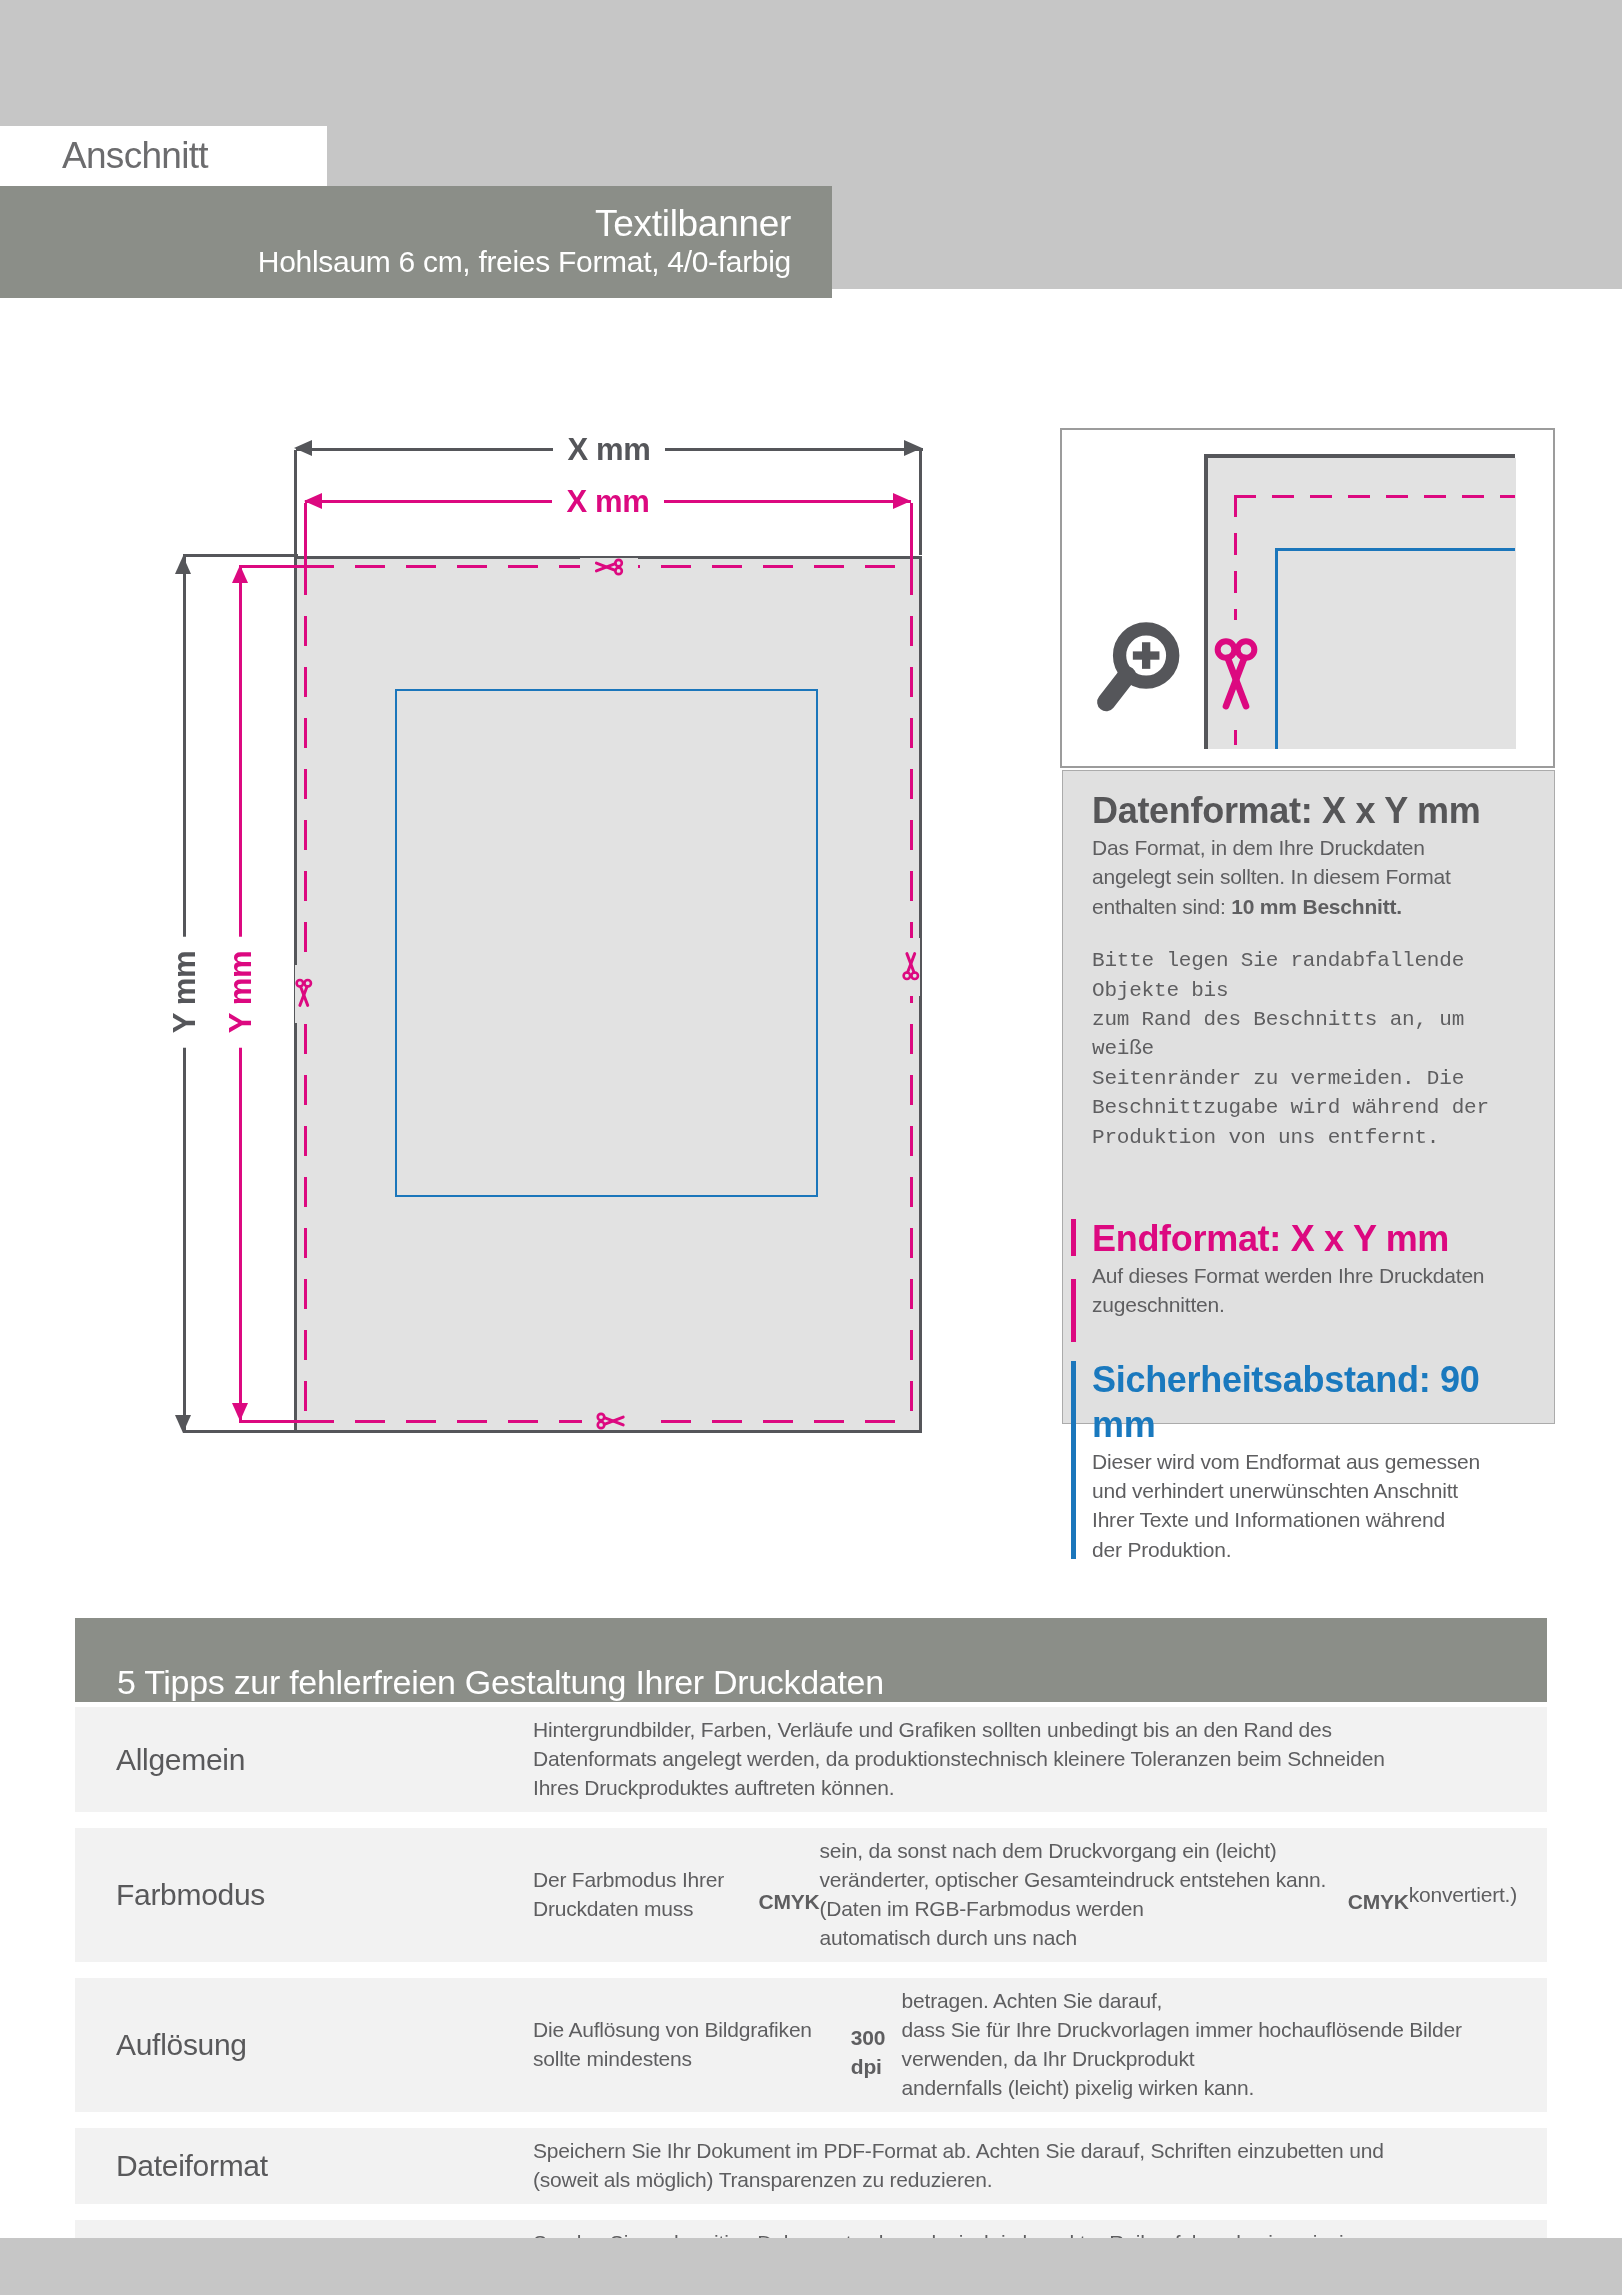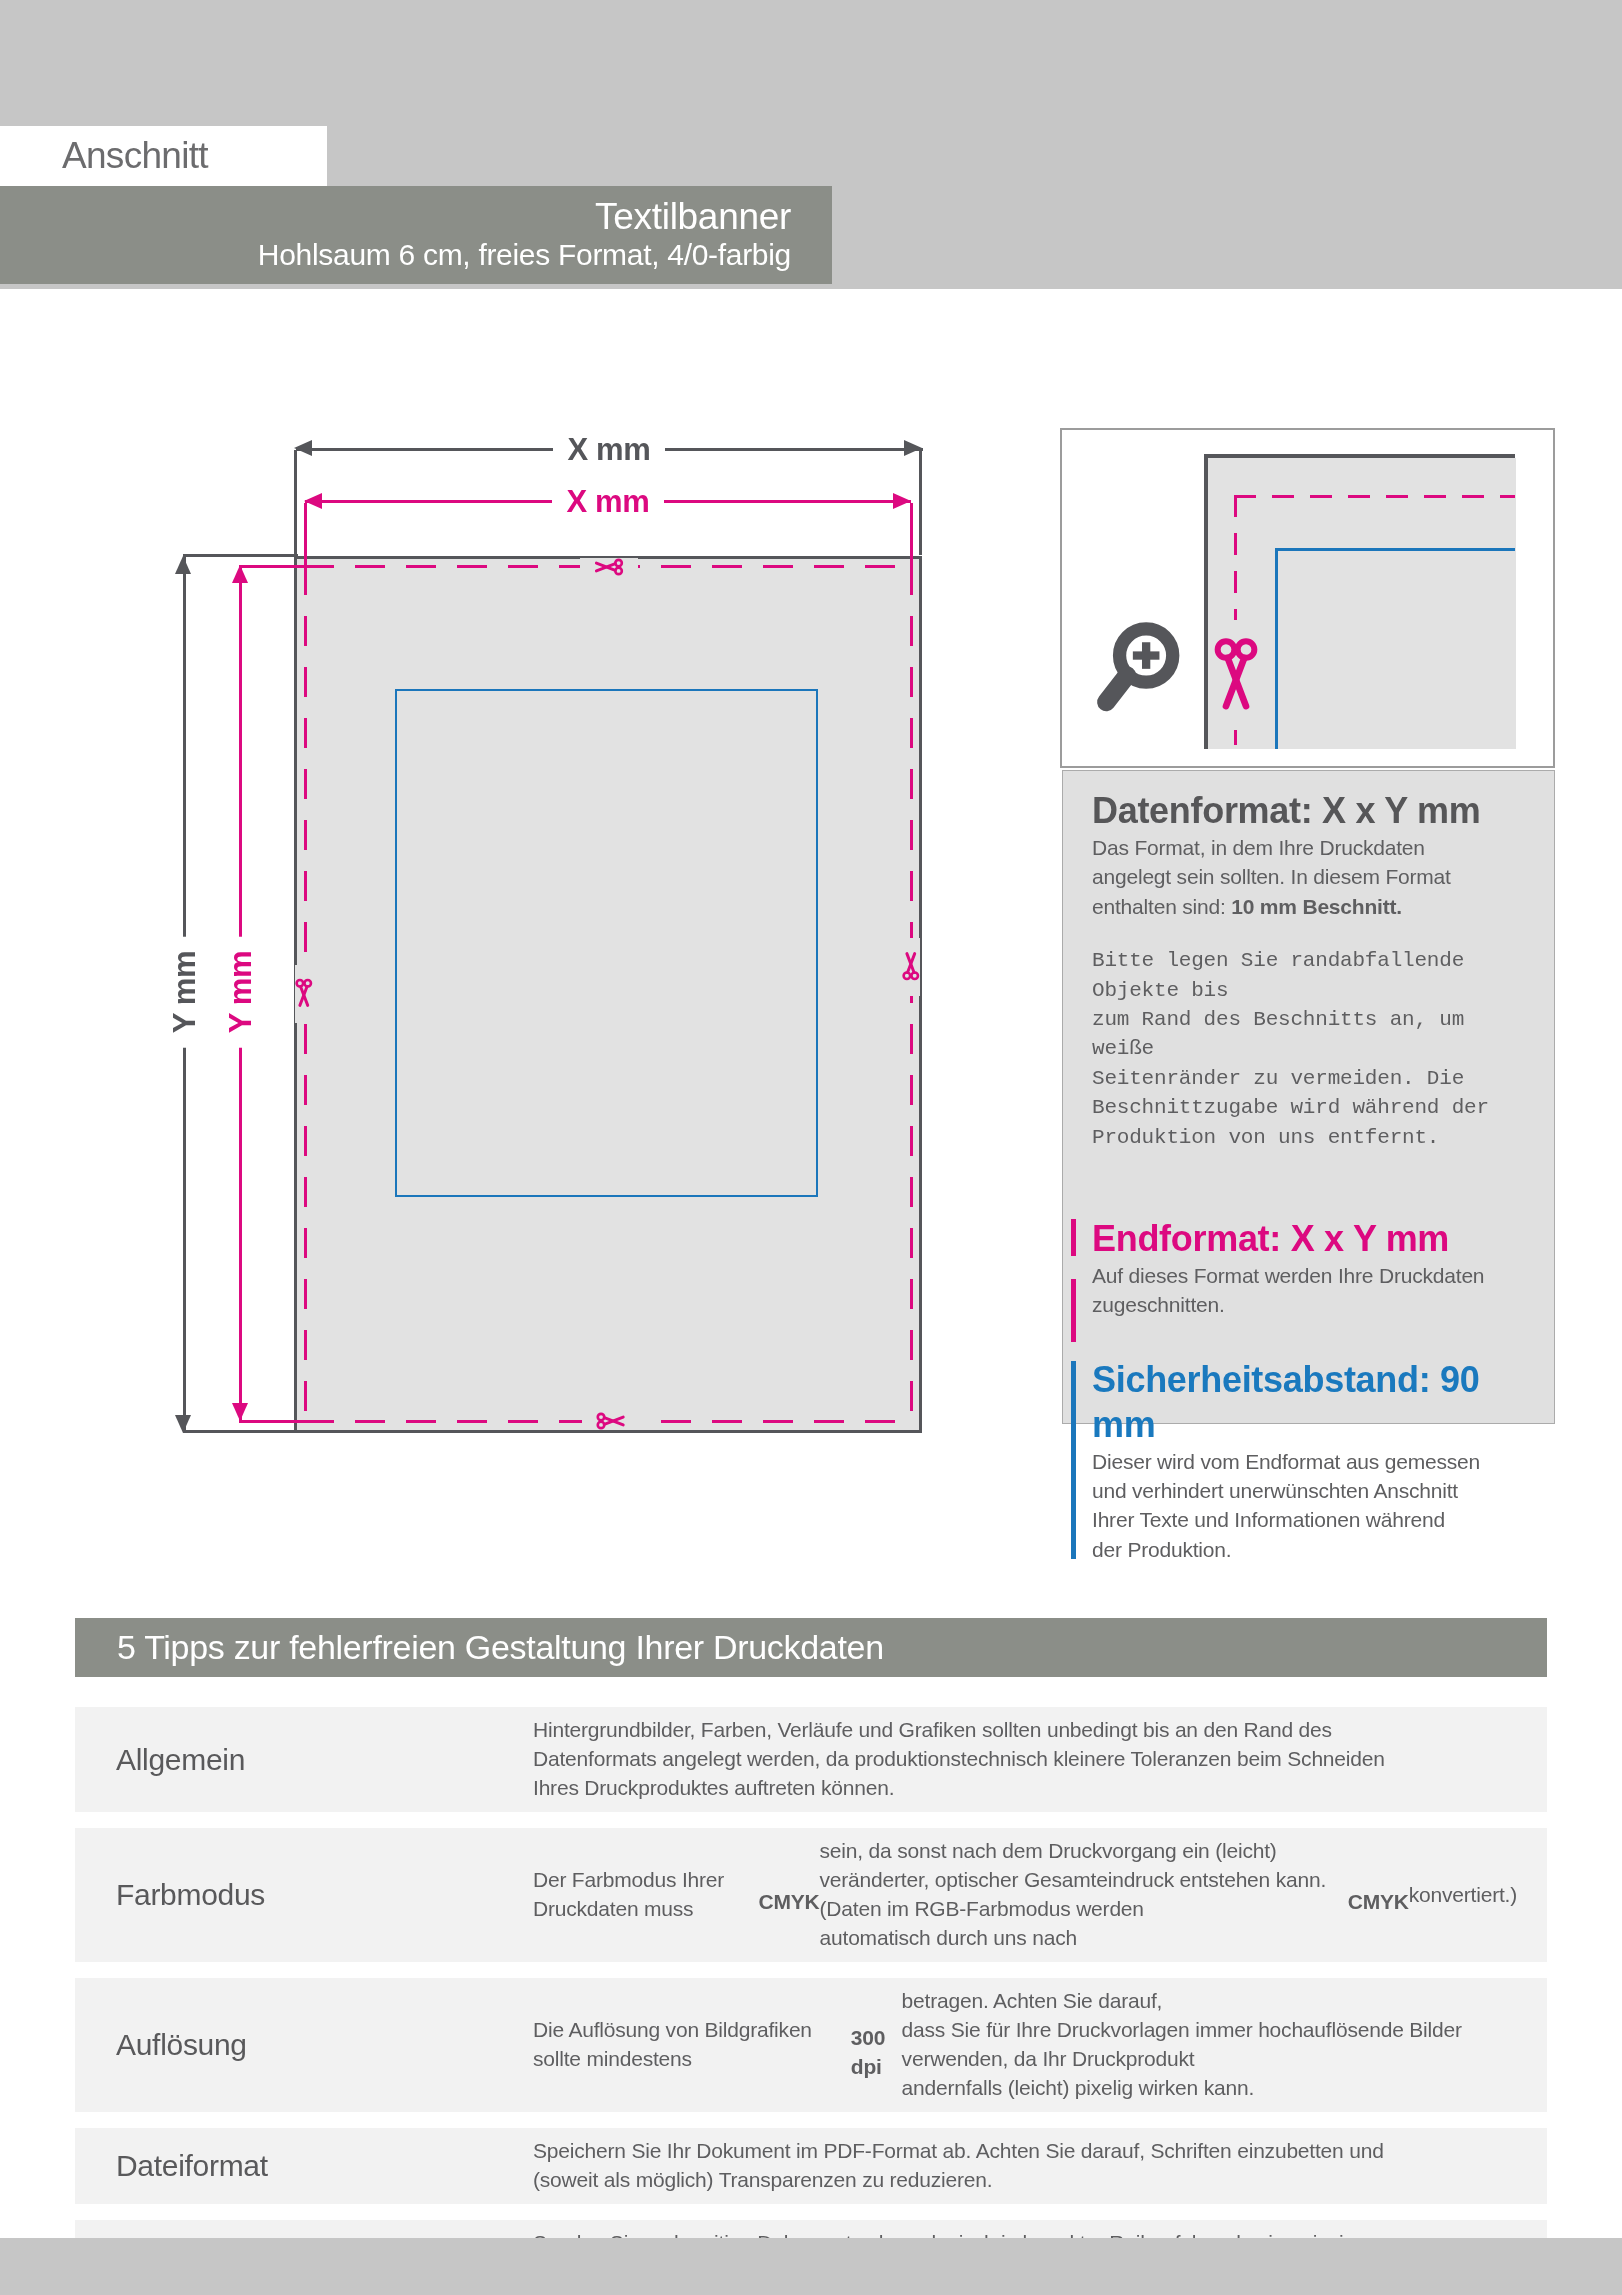--- a/index.html
+++ b/index.html
@@ -5,21 +5,21 @@
   html,body{margin:0;padding:0;background:#ffffff;}
   .page{position:relative;width:1623px;height:2295px;background:#ffffff;overflow:hidden;
         font-family:"Liberation Sans",sans-serif;color:#5e5e60;}
   .abs{position:absolute;}
 
   
   .top-gray{left:0;top:0;width:1623px;height:289px;background:#c6c6c6;}
   .datenblatt{left:0;top:126px;width:327px;height:60px;background:#ffffff;
               display:flex;align-items:center;padding-left:62px;box-sizing:border-box;
               font-size:37px;color:#6c6c6e;letter-spacing:-0.7px;}
-  .titleband{left:0;top:186px;width:832px;height:98px;background:#8b8e88;
+  .titleband{left:0;top:186px;width:832px;height:112px;background:#8b8e88;
              display:flex;flex-direction:column;justify-content:center;align-items:flex-end;
              padding-right:41px;box-sizing:border-box;color:#ffffff;letter-spacing:-0.3px;}
   .titleband .t1{font-size:37px;line-height:1.1;}
   .titleband .t2{font-size:30px;line-height:1.15;}
 
   
   :root{--dk:#55565a;--mg:#dc0980;--bl:#1b76bb;--fl:#e2e2e2;}
   .banner{left:294px;top:556px;width:628px;height:877px;border:3.3px solid var(--dk);
           background:var(--fl);box-sizing:border-box;}
   .ext{background:var(--dk);}
@@ -107,21 +107,21 @@
   .bar.mg{background:var(--mg);}
   .bar.bl{background:var(--bl);}
   .bar-m1{left:-21px;top:2.6px;height:37px;}
   .bar-m2{left:-21px;top:63px;height:63px;}
   .bar-b1{left:-21px;top:3.9px;bottom:5.2px;}
   .mt1{margin-top:25px;font-family:Liberation Mono, monospace;}
   .mt2{margin-top:64px;}
   .mt3{margin-top:37px;}
 
   
-  .tipbar{left:75px;top:1618px;width:1472px;height:59px;background:#8b8e88;display:flex;align-items:center;
+  .tipbar{left:75px;top:1618px;width:1472px;height:84px;background:#8b8e88;display:flex;align-items:flex-end;
           padding-left:42px;box-sizing:border-box;color:#ffffff;font-size:34px;letter-spacing:-0.3px;}
   .tips{left:75px;top:1707px;width:1472px;}
   .row{display:flex;background:#f2f2f2;margin-bottom:15.7px;}
   .row-label{flex:0 0 458px;display:flex;align-items:center;padding-left:41px;box-sizing:border-box;
              font-size:30px;color:#59595b;letter-spacing:-0.3px;}
   .row-text{flex:1;display:flex;align-items:center;padding:9.2px 30px 9.2px 0;font-size:21px;line-height:1.38;
             color:#5e5e60;white-space:pre-line;letter-spacing:-0.2px;}
   .row-text b{font-weight:bold;margin-top:15px;}
 
   .footer{left:0;top:2238px;width:1623px;height:58px;background:#c6c6c6;}

